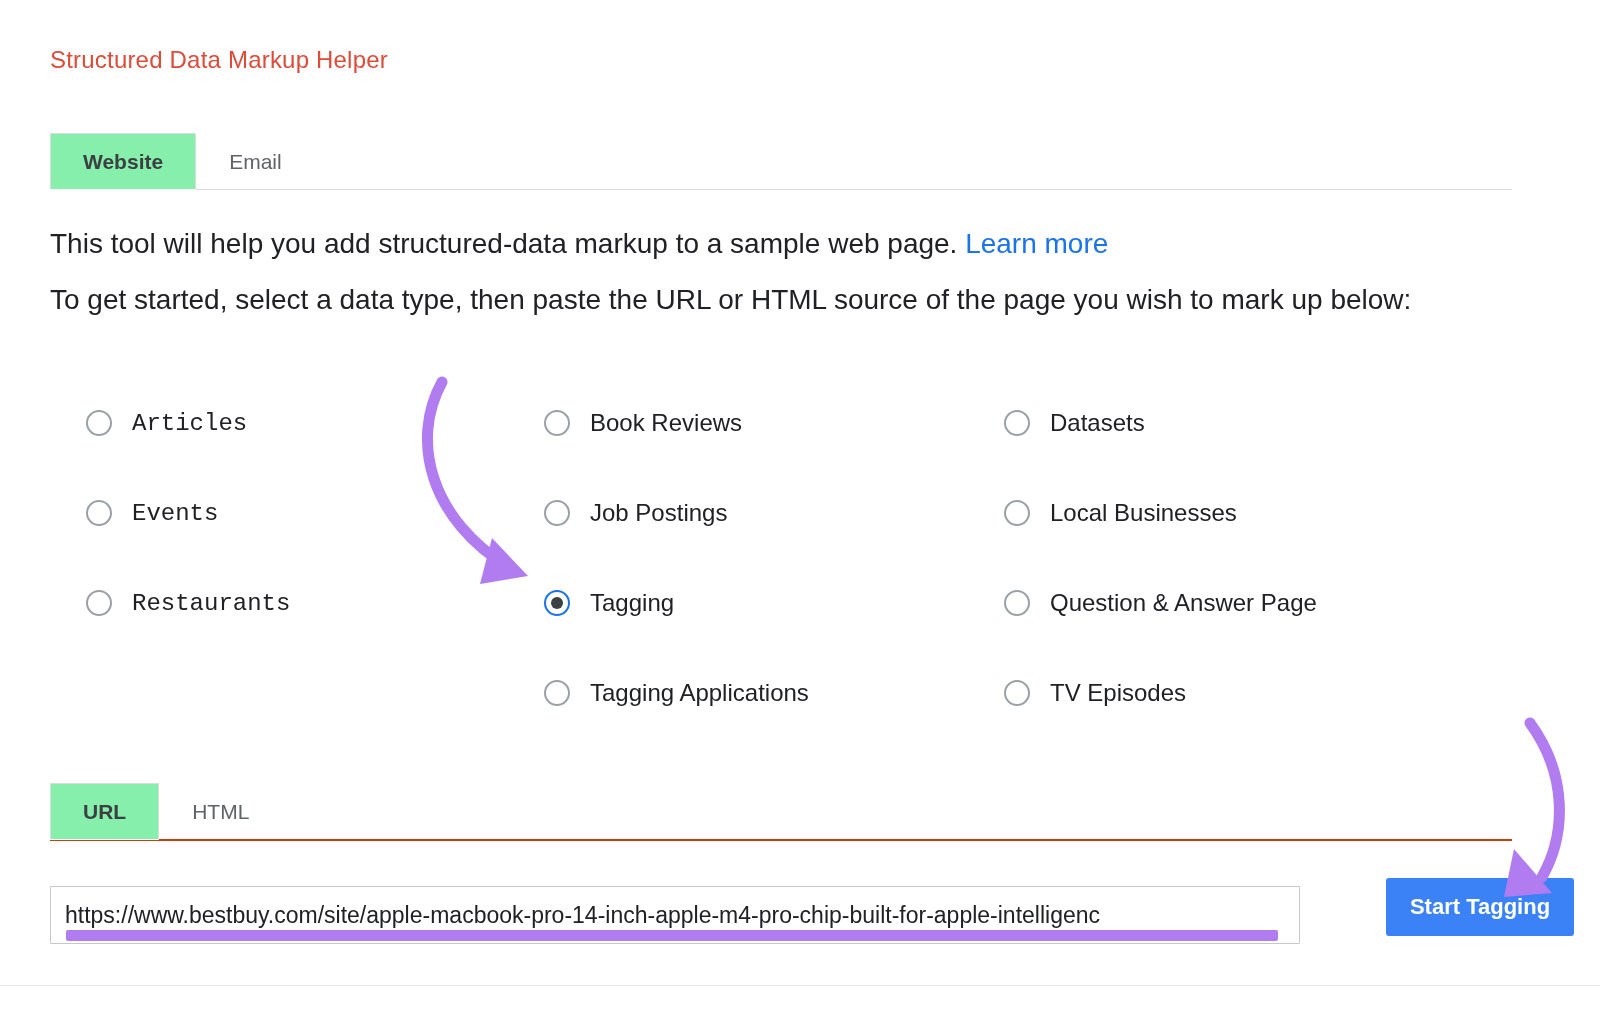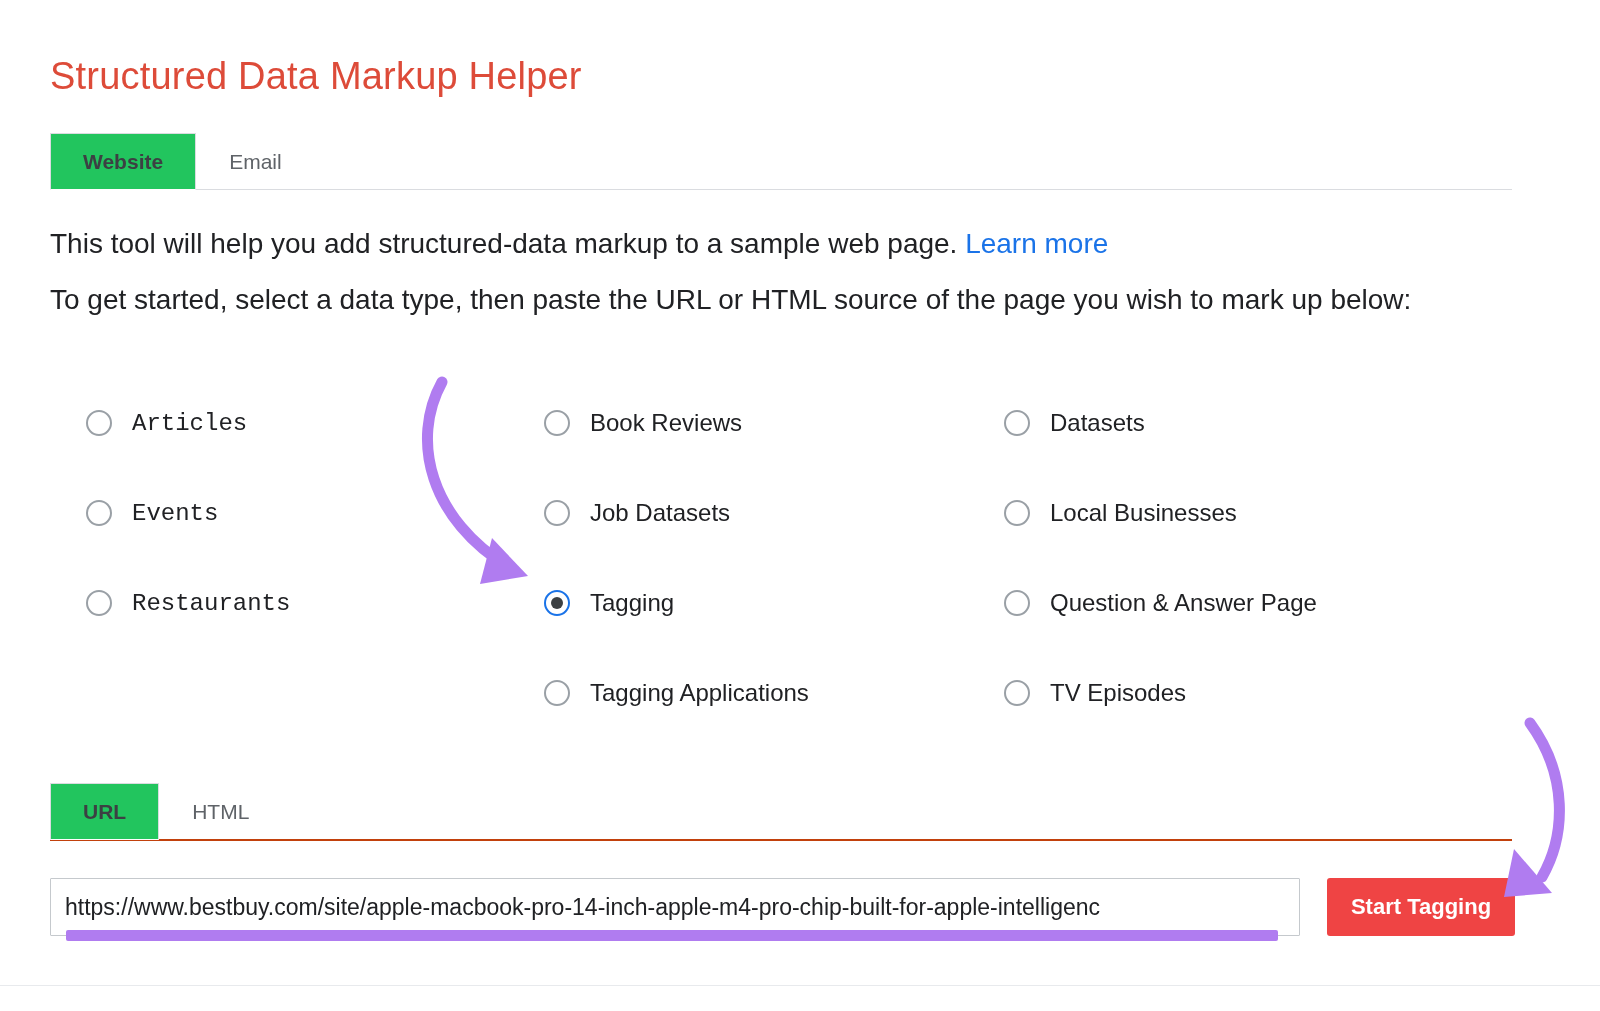--- a/index.html
+++ b/index.html
@@ -20,21 +20,21 @@
     position: relative;
     width: 1600px;
     height: 1011px;
   }
 
   
   .app-title {
     position: absolute;
     left: 50px;
     top: 30px;
-    font-size: 38px;
+    font-size: 24px;
     font-weight: 400;
     color: #dd4b39;
     letter-spacing: 0.2px;
   }
 
   
   .tabs-row {
     position: absolute;
     left: 50px;
     top: 133px;
@@ -54,21 +54,21 @@
     font-size: 21px;
     color: #5f6368;
     border: 1px solid transparent;
     border-bottom: none;
     position: relative;
     cursor: pointer;
   }
   .tab.active {
     border: 1px solid #dadce0;
     border-bottom: 1px solid #ffffff;
-    background: #22c55e;
+    background: #86efac;
     color: #3c4043;
     font-weight: 700;
     margin-bottom: -1px;
     height: 57px;
   }
 
   
   .intro-line {
     position: absolute;
     left: 50px;
@@ -153,40 +153,40 @@
   .url-row {
     position: absolute;
     left: 50px;
     top: 878px;
     width: 1465px;
     height: 58px;
   }
   .url-input {
     position: absolute;
     left: 0;
-    top: 0;
+    top: 8px;
     width: 1250px;
     height: 58px;
     box-sizing: border-box;
     border: 1px solid #c5c9cd;
     background: #ffffff;
     font-family: "Liberation Sans", sans-serif;
     font-size: 23px;
     color: #202124;
     padding: 0 14px;
     outline: none;
     border-radius: 1px;
   }
   .start-btn {
     position: absolute;
-    left: 1277px;
+    left: 1336px;
     top: 0;
     width: 188px;
     height: 58px;
-    background: #ef4444;
+    background: #3b82f6;
     color: #ffffff;
     font-size: 22px;
     font-weight: 700;
     border: none;
     border-radius: 3px;
     cursor: pointer;
     font-family: "Liberation Sans", sans-serif;
   }
 
   
@@ -251,21 +251,21 @@
       </div>
     </div>
 
     <div class="radio-col col-2">
       <div class="radio-item">
         <span class="radio-circle"></span>
         <span class="radio-label">Book Reviews</span>
       </div>
       <div class="radio-item">
         <span class="radio-circle"></span>
-        <span class="radio-label">Job Datasets</span>
+        <span class="radio-label">Job Postings</span>
       </div>
       <div class="radio-item selected">
         <span class="radio-circle"></span>
         <span class="radio-label">Tagging</span>
       </div>
       <div class="radio-item">
         <span class="radio-circle"></span>
         <span class="radio-label">Tagging Applications</span>
       </div>
     </div>

